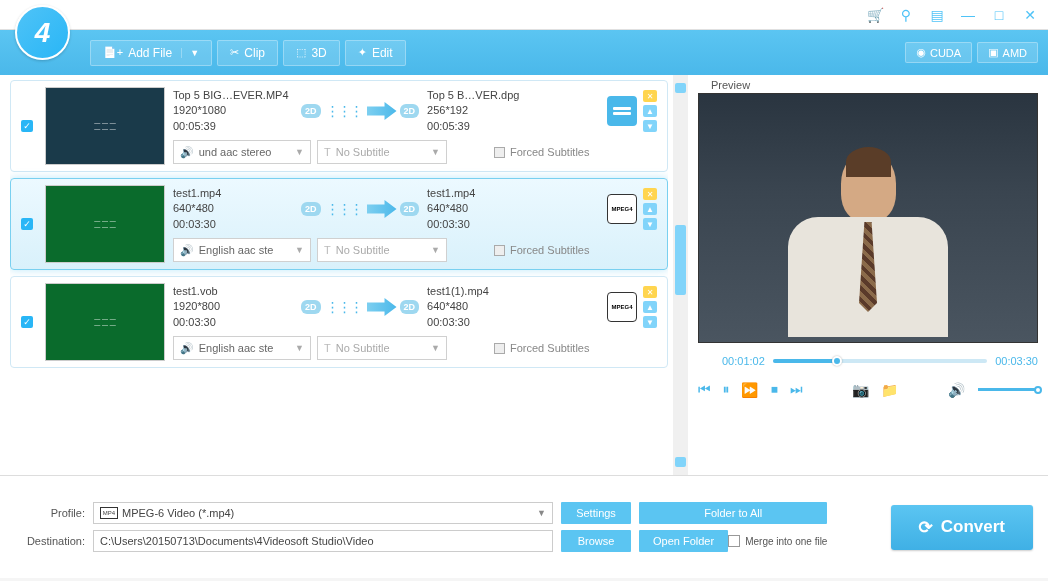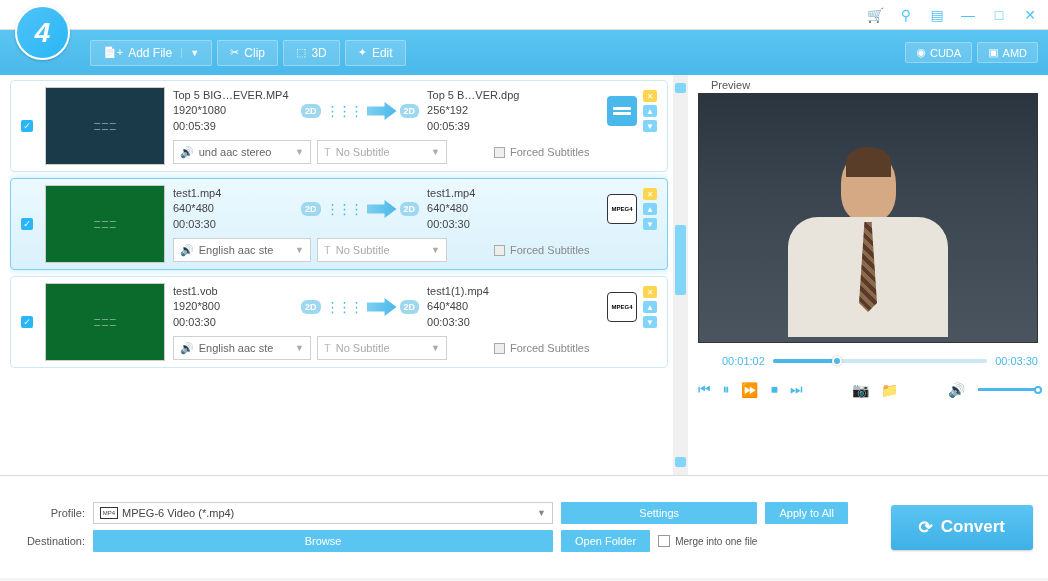--- a/index.html
+++ b/index.html
@@ -308,24 +308,27 @@
 
 <div class="bottom">
   <div class="bottom-left">
     <div class="blabel">Profile:</div>
     <div class="binput">
         <span class="mpeg-icon-sm">MP4</span>
         <span>MPEG-6 Video (*.mp4)</span>
         <span class="dd2">▼</span>
       </div>
     <button class="bbtn">Settings</button>
-    <button class="bbtn">Apply to All</button>
+    <button class="bbtn">Folder to All</button>
     <div class="blabel">Destination:</div>
+    <div class="binput">
+        <span>C:\Users\20150713\Documents\4Videosoft Studio\Video</span>
+      </div>
     <button class="bbtn">Browse</button>
-    <div style="display:flex;gap:8px;align-items:center">
+    <div style="display:flex;align-items:center">
       <button class="bbtn">Open Folder</button>
       <div class="merge">
           <div class="merge-box"></div>
           <span>Merge into one file</span>
         </div>
     </div>
   </div>
   <button class="convert-btn">
       <span>⟳</span>
       <span>Convert</span>

